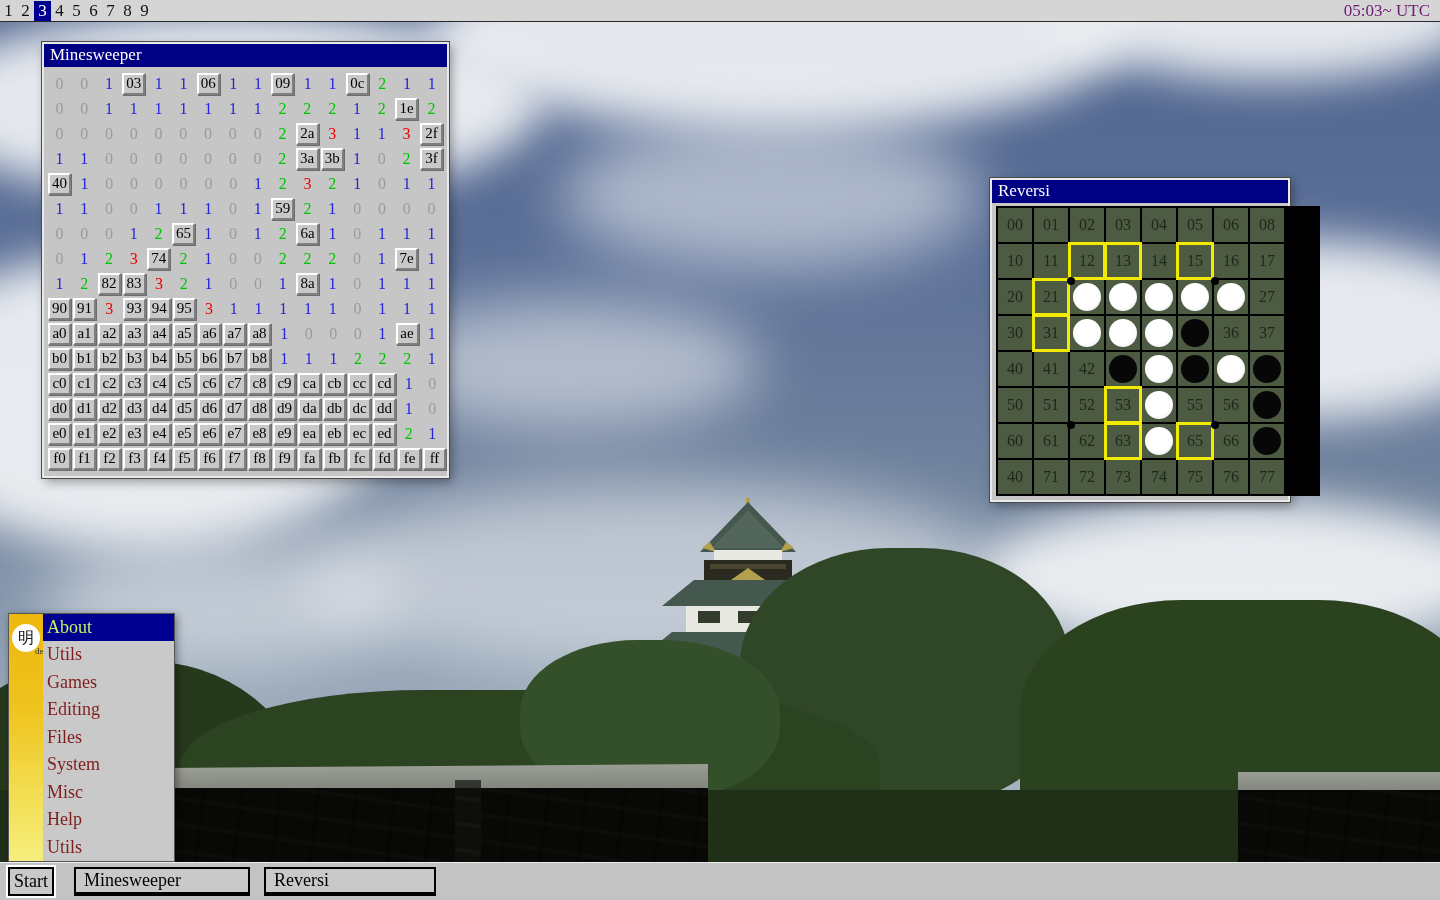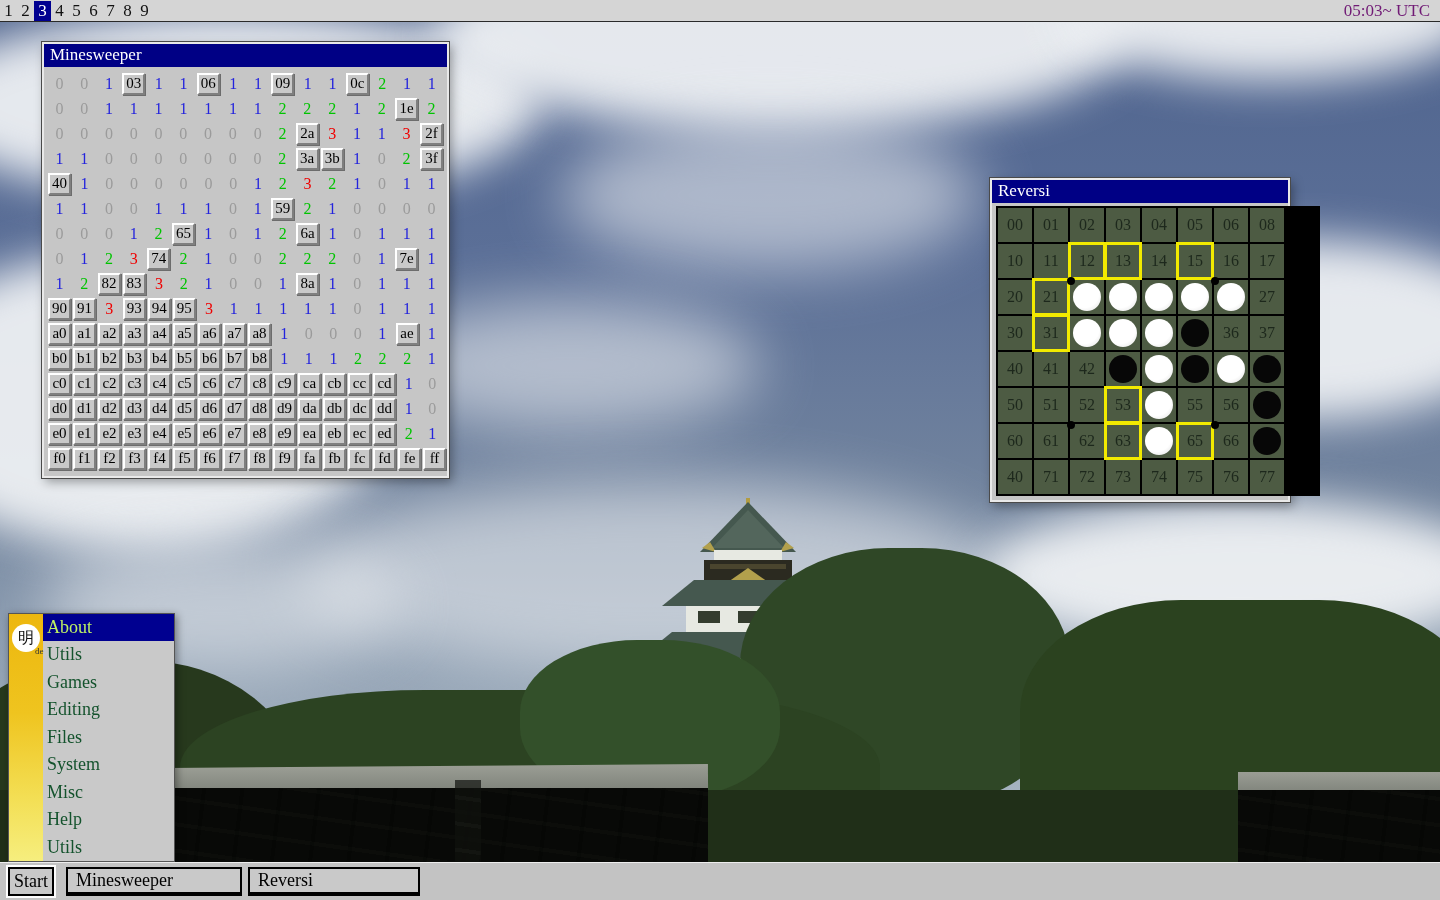--- a/index.html
+++ b/index.html
@@ -65,26 +65,26 @@
   
   #startmenu { position:absolute; left:8px; top:613px; width:167px; height:249px; display:flex;
                z-index:45; box-shadow:2px 2px 8px rgba(0,0,0,.4); border:1px solid #555; }
   #menu-strip { width:34px; background:linear-gradient(180deg,#edb70e 0%,#efc41f 40%,#f3df55 75%,#f6ee7e 100%);
                 position:relative; }
   #menu-logo { position:absolute; left:3px; top:10px; width:28px; height:28px; background:#fff;
                border-radius:50%; display:flex; align-items:center; justify-content:center;
                font-size:16px; color:#111; }
   #menu-logo-sub { position:absolute; left:26px; top:32px; font-size:9px; color:#333; }
   #menu-items { flex:1; background:#c9c9c9; display:flex; flex-direction:column; }
-  .menu-item { height:27.6px; line-height:27px; padding-left:4px; font-size:18px; color:#14532d; cursor:pointer; }
+  .menu-item { height:27.6px; line-height:27px; padding-left:4px; font-size:18px; color:#7f1d1d; cursor:pointer; }
   .menu-item.active { background:#000090; color:#bef264; }
 
   
   #taskbar { position:absolute; left:0; bottom:0; width:1440px; height:38px; background:#c3c3c3;
-             border-top:1px solid #ededed; z-index:50; display:flex; align-items:center; }
+             border-top:1px solid #ededed; z-index:50; display:flex; align-items:center;gap:8px; }
   #start-btn { margin-left:8px; height:29px; padding:0 4px; background:#c9c9c9; border:2px solid #000;
                box-shadow:0 0 0 2px #fdfdfd; font-size:18px; display:flex; align-items:center; cursor:pointer; }
   .task-btn { height:29px; background:#c9c9c9; border:2px solid #000; border-bottom-width:4px;
               font-size:18px; display:flex; align-items:center; padding:0 8px; cursor:pointer; }
   #task-1 { margin-left:12px; width:176px; }
   #task-2 { margin-left:6px; width:172px; }
 </style>
 </head>
 <body>
 

